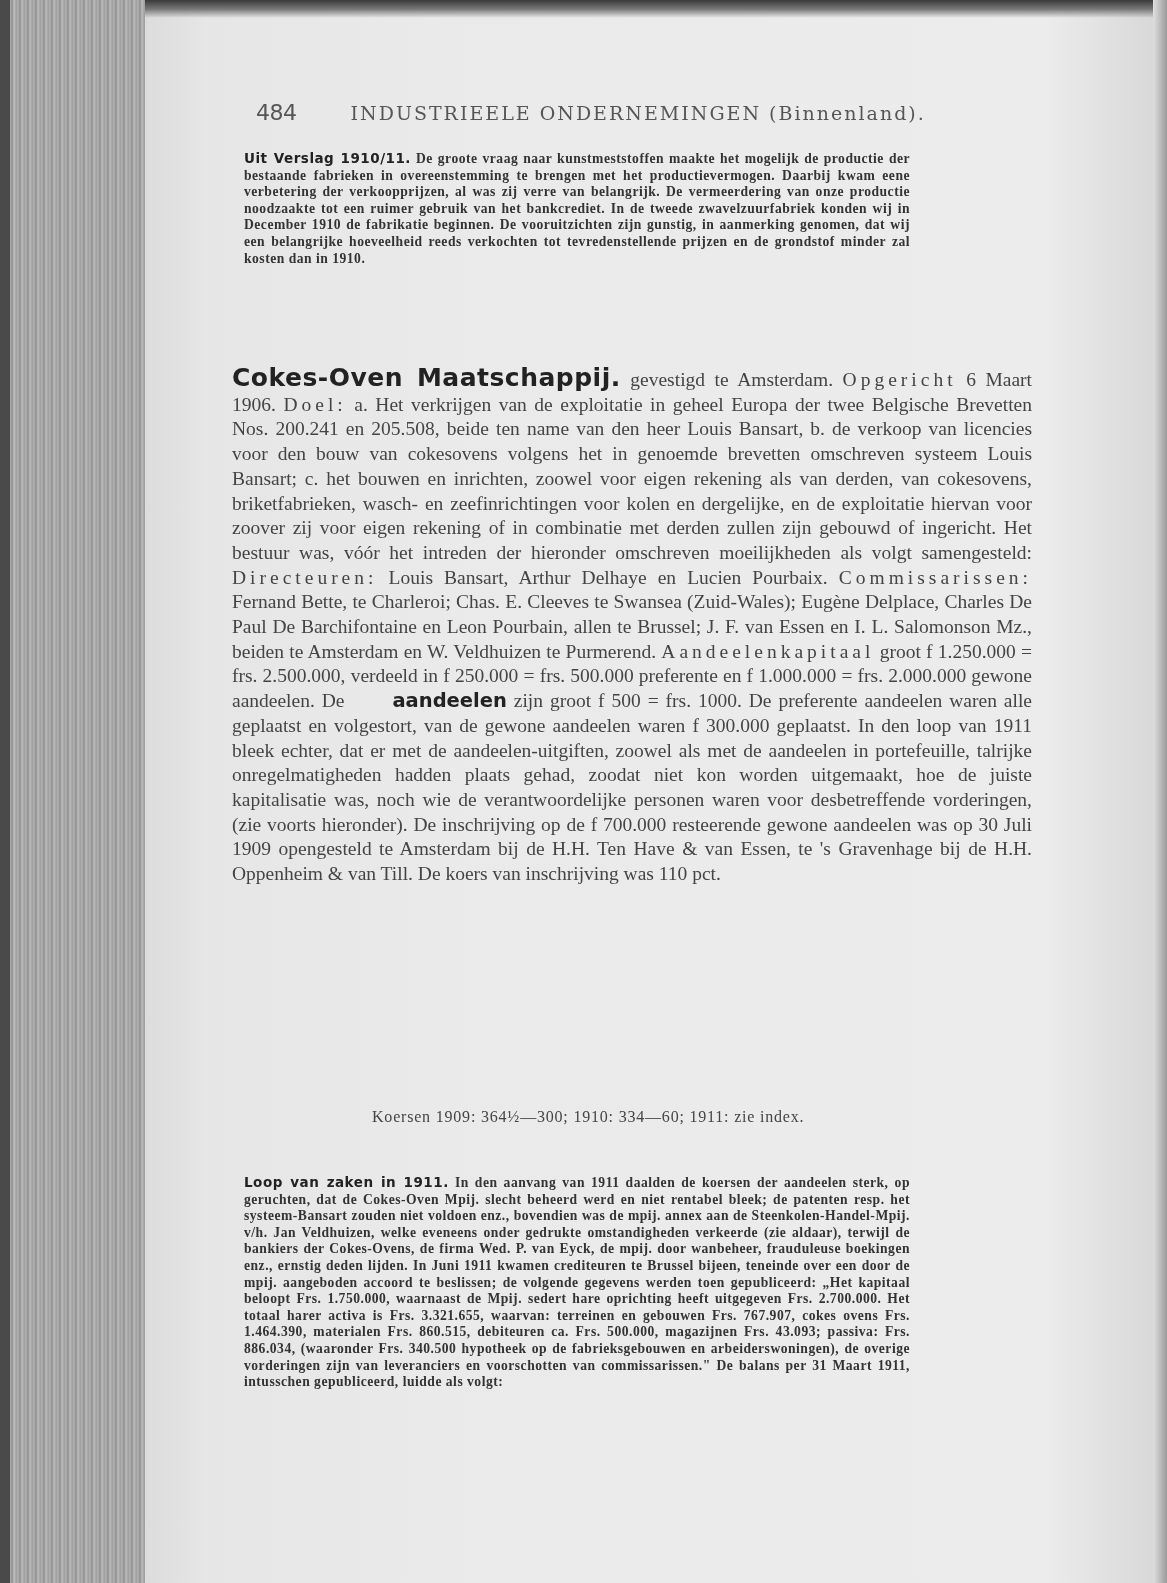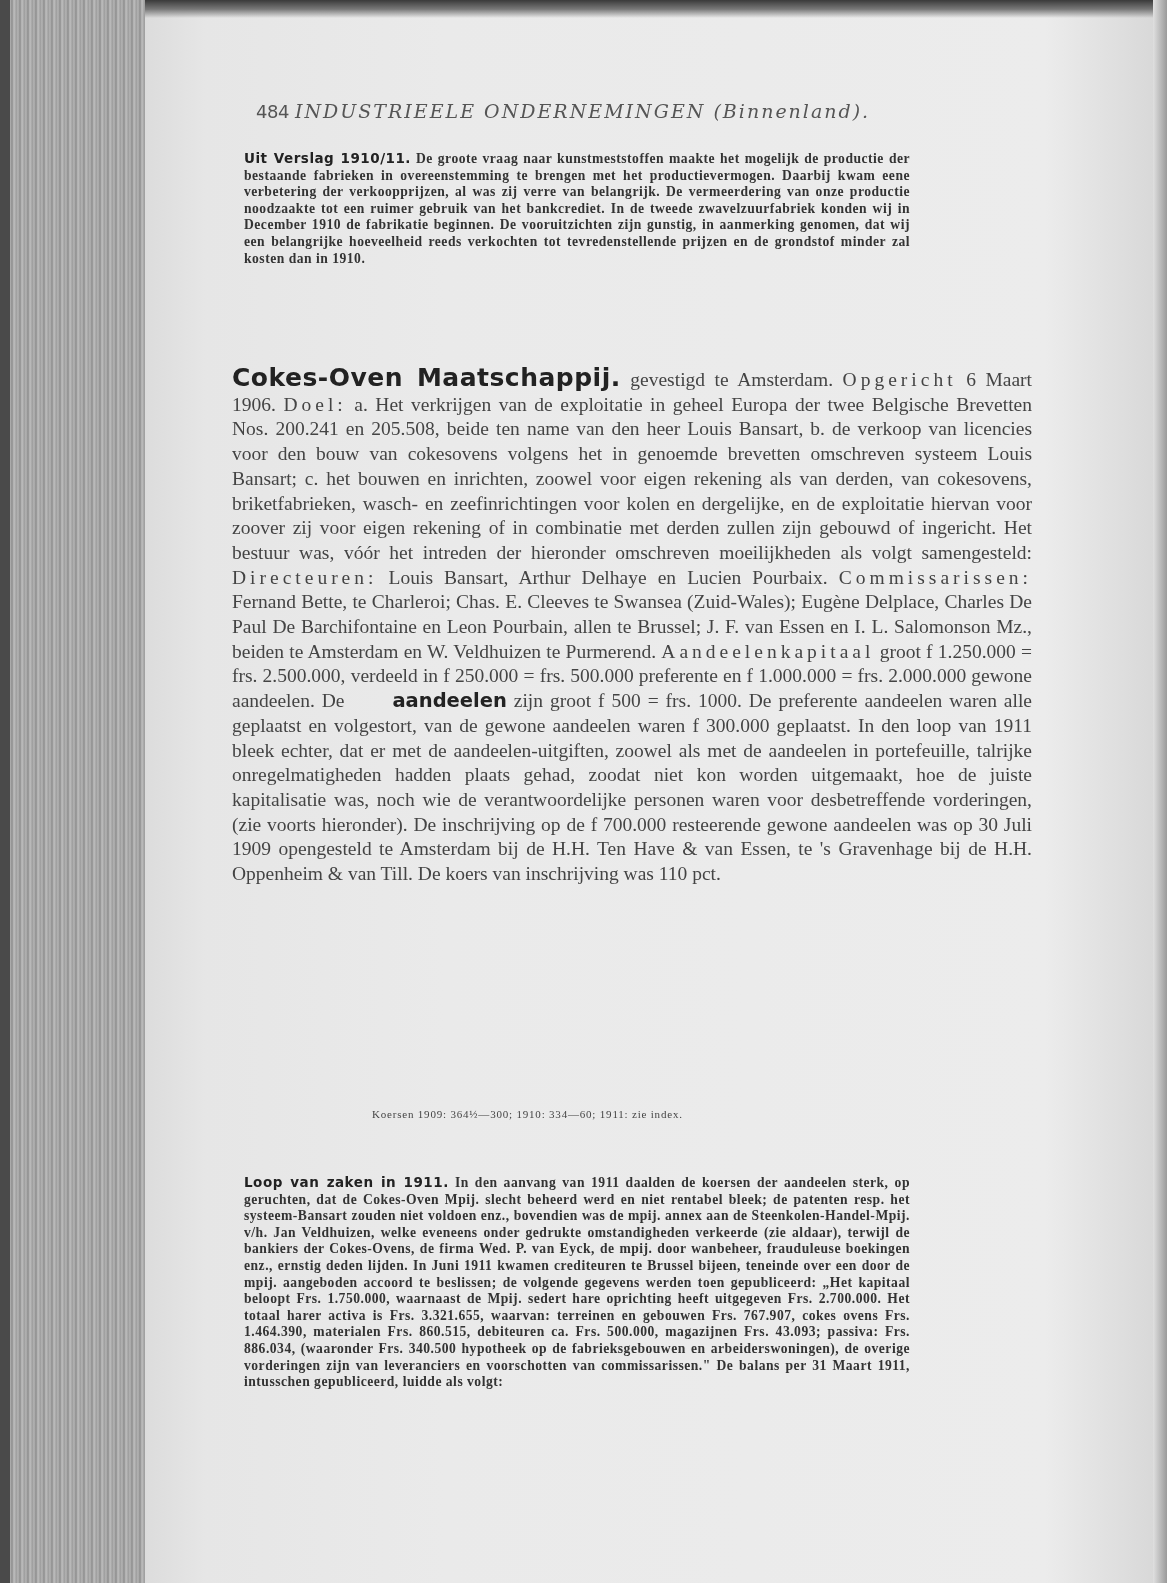--- a/index.html
+++ b/index.html
@@ -28,22 +28,22 @@
     background:linear-gradient(180deg, #3a3a3a 0%, #777 50%, rgba(220,220,220,0) 100%);
   }
   .right-edge {
     position:absolute; right:0; top:0; width:14px; height:1583px;
     background:linear-gradient(90deg, #e0e0e0, #bdbdbd 50%, #9a9a9a);
   }
   .running-head {
     position:absolute; left:256px; top:100px; width:720px;
     font-size:19px; color:#555;
   }
-  .running-head .pageno { font-family:"DejaVu Sans", sans-serif; font-size:18px; letter-spacing:-0.5px; }
-  .running-head .title { font-style:italic; letter-spacing:2px; font-family:"DejaVu Serif", serif; }
+  .running-head .pageno { font-family:"DejaVu Sans", sans-serif; font-size:22px; letter-spacing:-0.5px; }
+  .running-head .title { letter-spacing:2px; margin-left:48px; font-family:"DejaVu Serif", serif; }
   .small {
     position:absolute; left:244px; width:666px;
     font-size:13.6px; line-height:16.6px; text-align:justify;
     font-family:"Liberation Serif", serif; letter-spacing:0.5px;
     color:#333;
   }
   .large {
     position:absolute; left:232px; width:800px;
     font-size:19.5px; line-height:24.7px; text-align:justify;
     font-family:"Liberation Serif", serif; color:#444;
@@ -51,21 +51,21 @@
   .lead {
     font-family:"DejaVu Sans", sans-serif; font-weight:bold; color:#222;
     letter-spacing:0.5px;
     margin-top:48px;
   }
   .large .lead { font-size:25px; }
   .small .lead { font-size:13.5px; }
   .spaced { letter-spacing:4px; }
   .bold-inline { font-family:"DejaVu Sans", sans-serif; font-weight:bold; color:#222;margin-left:41px; }
   .koersen {
-    position:absolute; left:372px; top:1108px; font-size:11px;
+    position:absolute; left:372px; top:1108px; font-size:16px;
     font-family:"Liberation Serif", serif; color:#444; letter-spacing:0.8px;
   }
   .p-text { display:inline;font-weight:bold; }
 </style>
 </head>
 <body>
 
 <div class="book-edge"></div>
 <div class="page"></div>
 <div class="top-shadow"></div>

